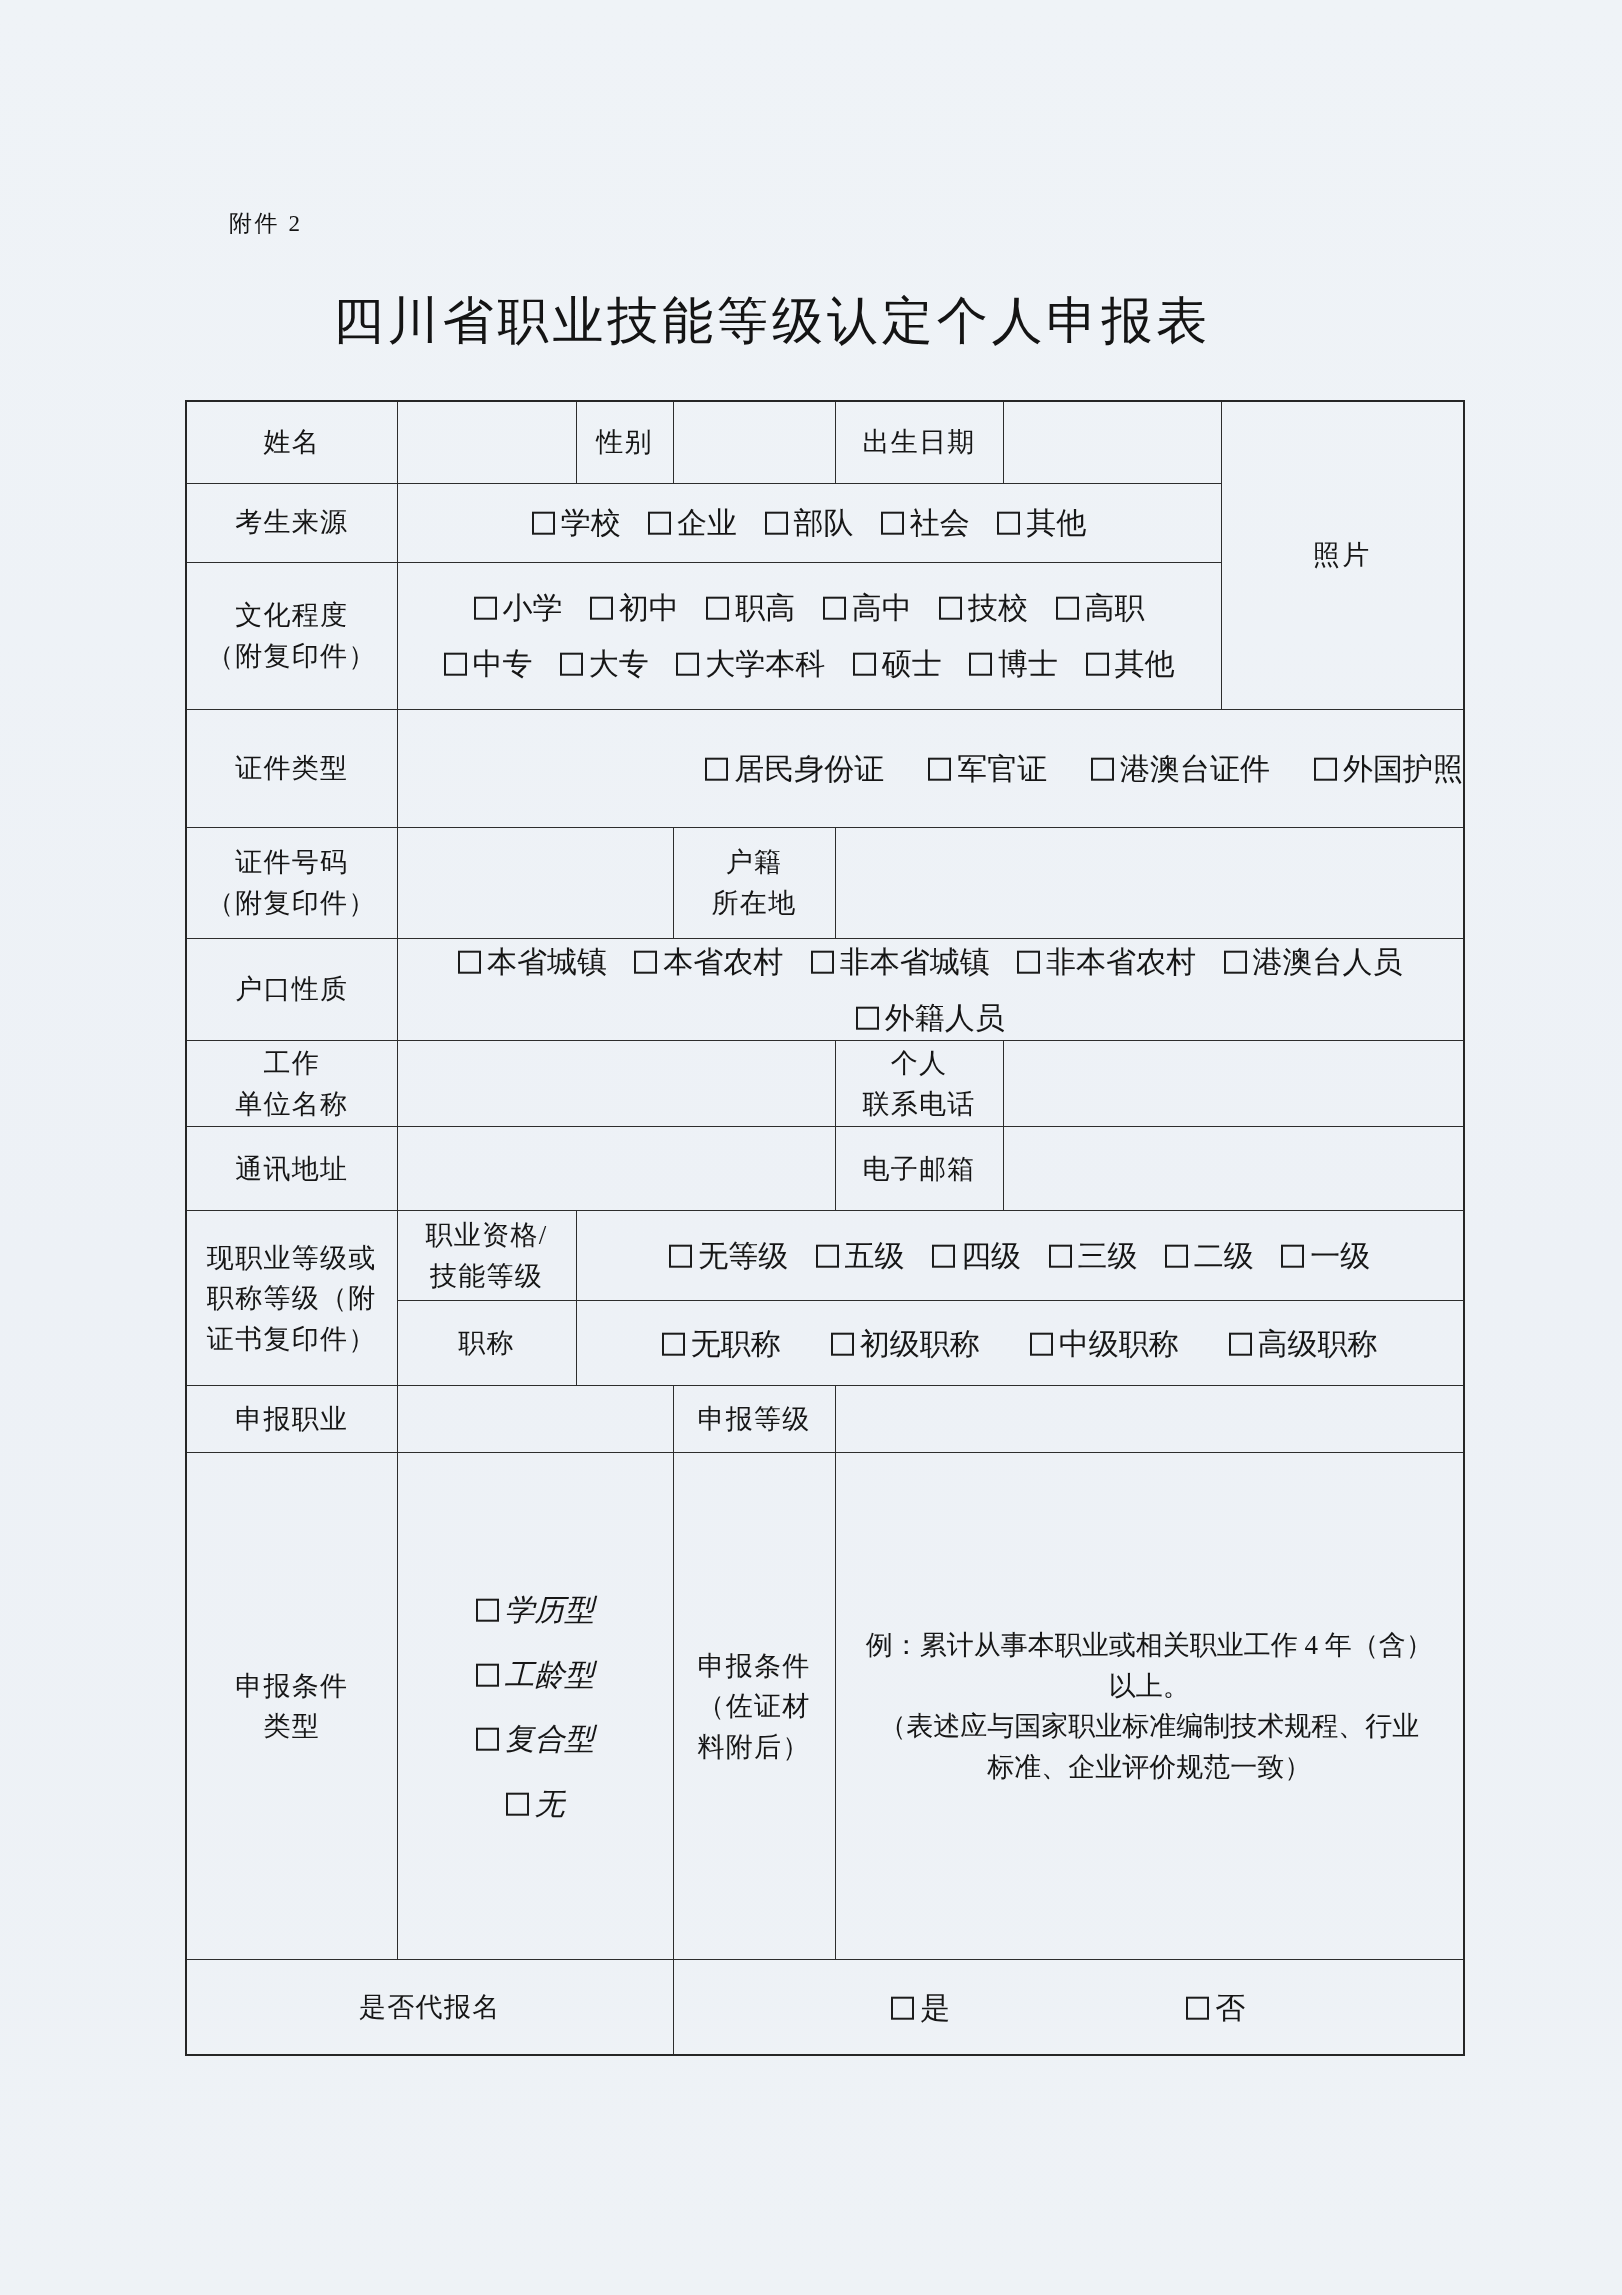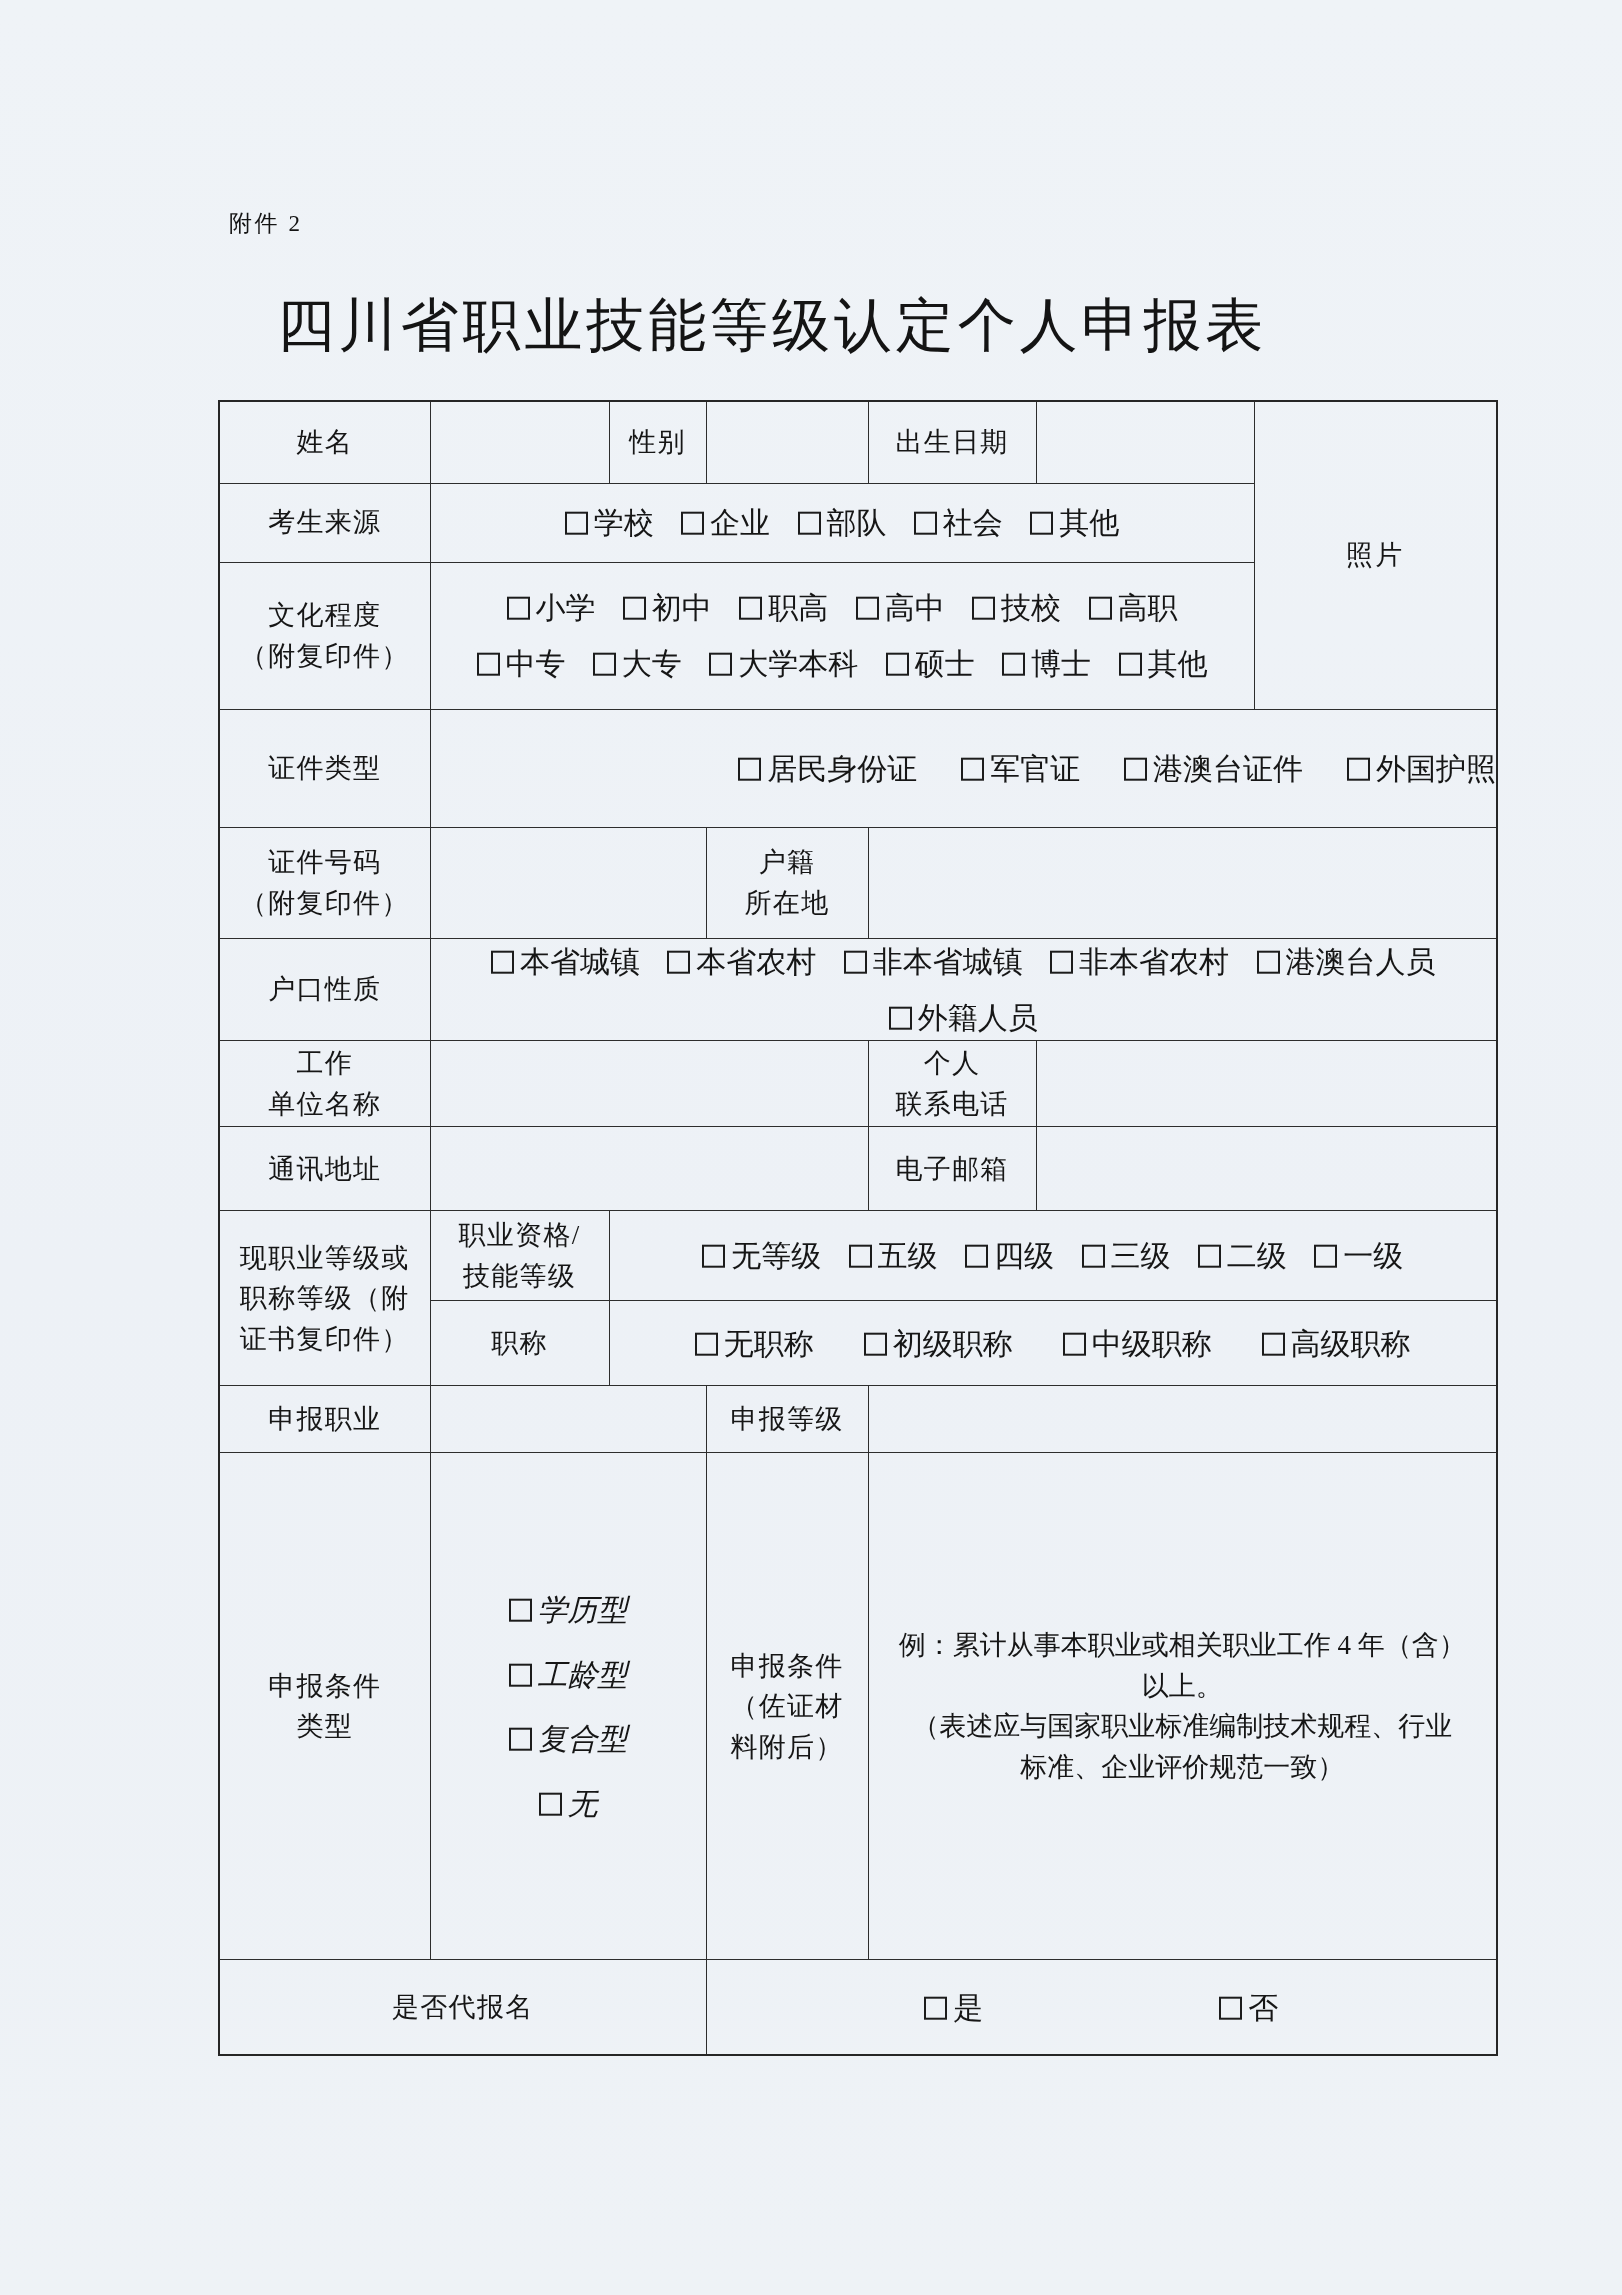--- a/index.html
+++ b/index.html
@@ -11,27 +11,26 @@
     position:relative;
     -webkit-font-smoothing:antialiased;
   }
   .sheet{position:absolute;inset:0;background:linear-gradient(180deg,#eff3f7 0%,#edf1f6 55%,#eef2f6 100%);}
   .attachment{
     position:absolute;left:229px;top:208px;
     font-size:23px;letter-spacing:2.6px;font-weight:500;
   }
   .doc-title{
     position:absolute;left:0;right:79px;top:287px;
-    text-align:center;font-size:58px;letter-spacing:3.9px;font-weight:500;
+    text-align:center;font-size:51px;letter-spacing:3.9px;font-weight:500;
   }
   table.form{
     border-collapse:collapse;table-layout:fixed;
     position:absolute;left:185px;top:400px;width:1279px;
     background:transparent;
-    margin-left:33px;
   }
   table.form td{
     border:1.7px solid #2d2d2d;
     padding:0;text-align:center;vertical-align:middle;
     font-size:27px;line-height:1.5;color:#161616;
     overflow:hidden;
   }
   table.form{border:2.3px solid #262626;}
   .r1{height:82px}.r2{height:79px}.r3{height:147px}.r4{height:118px}
   .r5{height:111px}.r6{height:98px}.r7{height:86px}.r8{height:84px}

